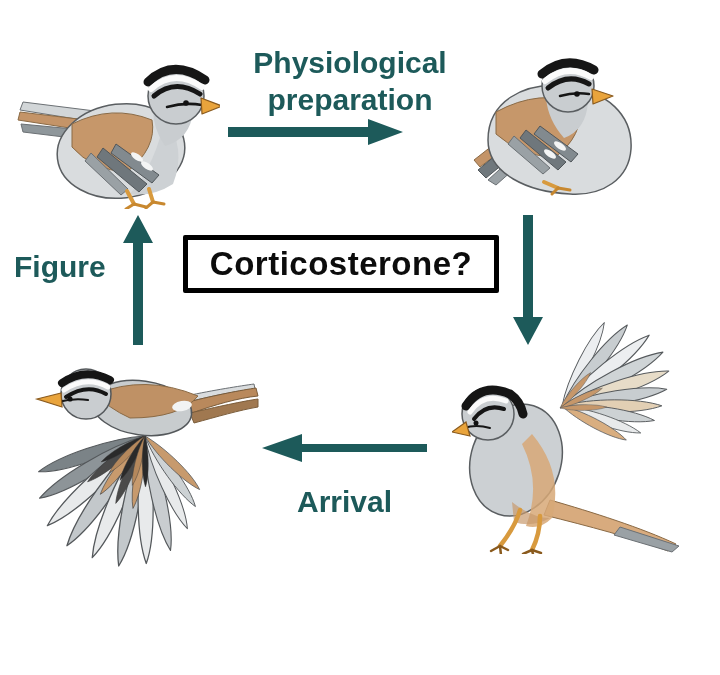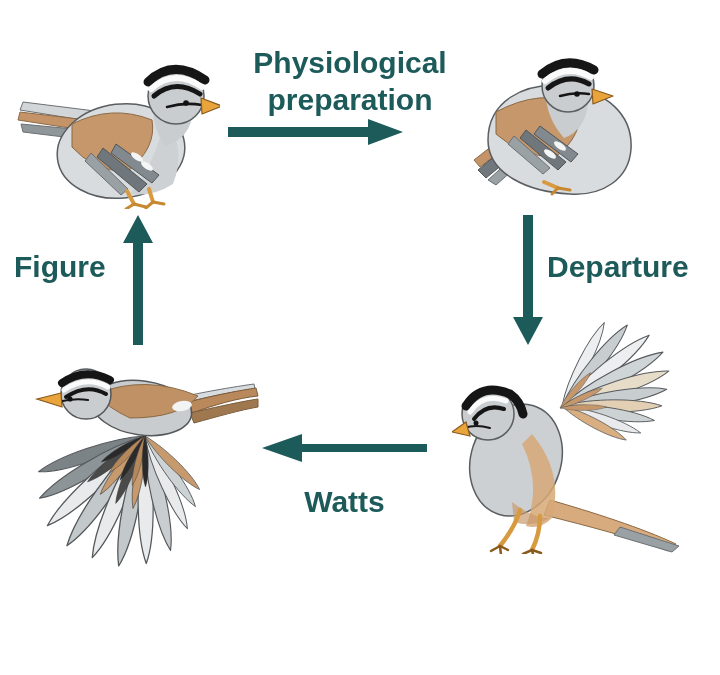--- a/index.html
+++ b/index.html
@@ -28,23 +28,25 @@
   }
   .bird{position:absolute;}
 </style>
 </head>
 <body>
 
 <div class="canvas">
 
   <div class="stage-label" id="prep-label">Physiological preparation</div>
   <div class="stage-label" id="arrival-label">Figure</div>
-  <div class="stage-label" id="departure-label">Departure</div>
-  <div class="stage-label" id="flight-label">Watts</div>
-
+  <div class="stage-label" id="flight-label">Arrival</div>
+
+  <div id="cort-box">
+    <span>Corticosterone?</span>
+  </div>
 
   <div class="arrow" style="left:228px;top:93px">
     <svg width="175" height="30" viewBox="0 0 175 30">
       <path d="M0,10 H140 V2 L175,15 L140,28 V20 H0 Z" fill="currentColor"></path>
     </svg>
   </div>
   <div class="arrow" style="left:512px;top:191px">
     <svg width="32" height="130" viewBox="0 0 32 130">
       <path d="M11,0 H21 V102 H31 L16,130 L1,102 H11 Z" fill="currentColor"></path>
     </svg>

